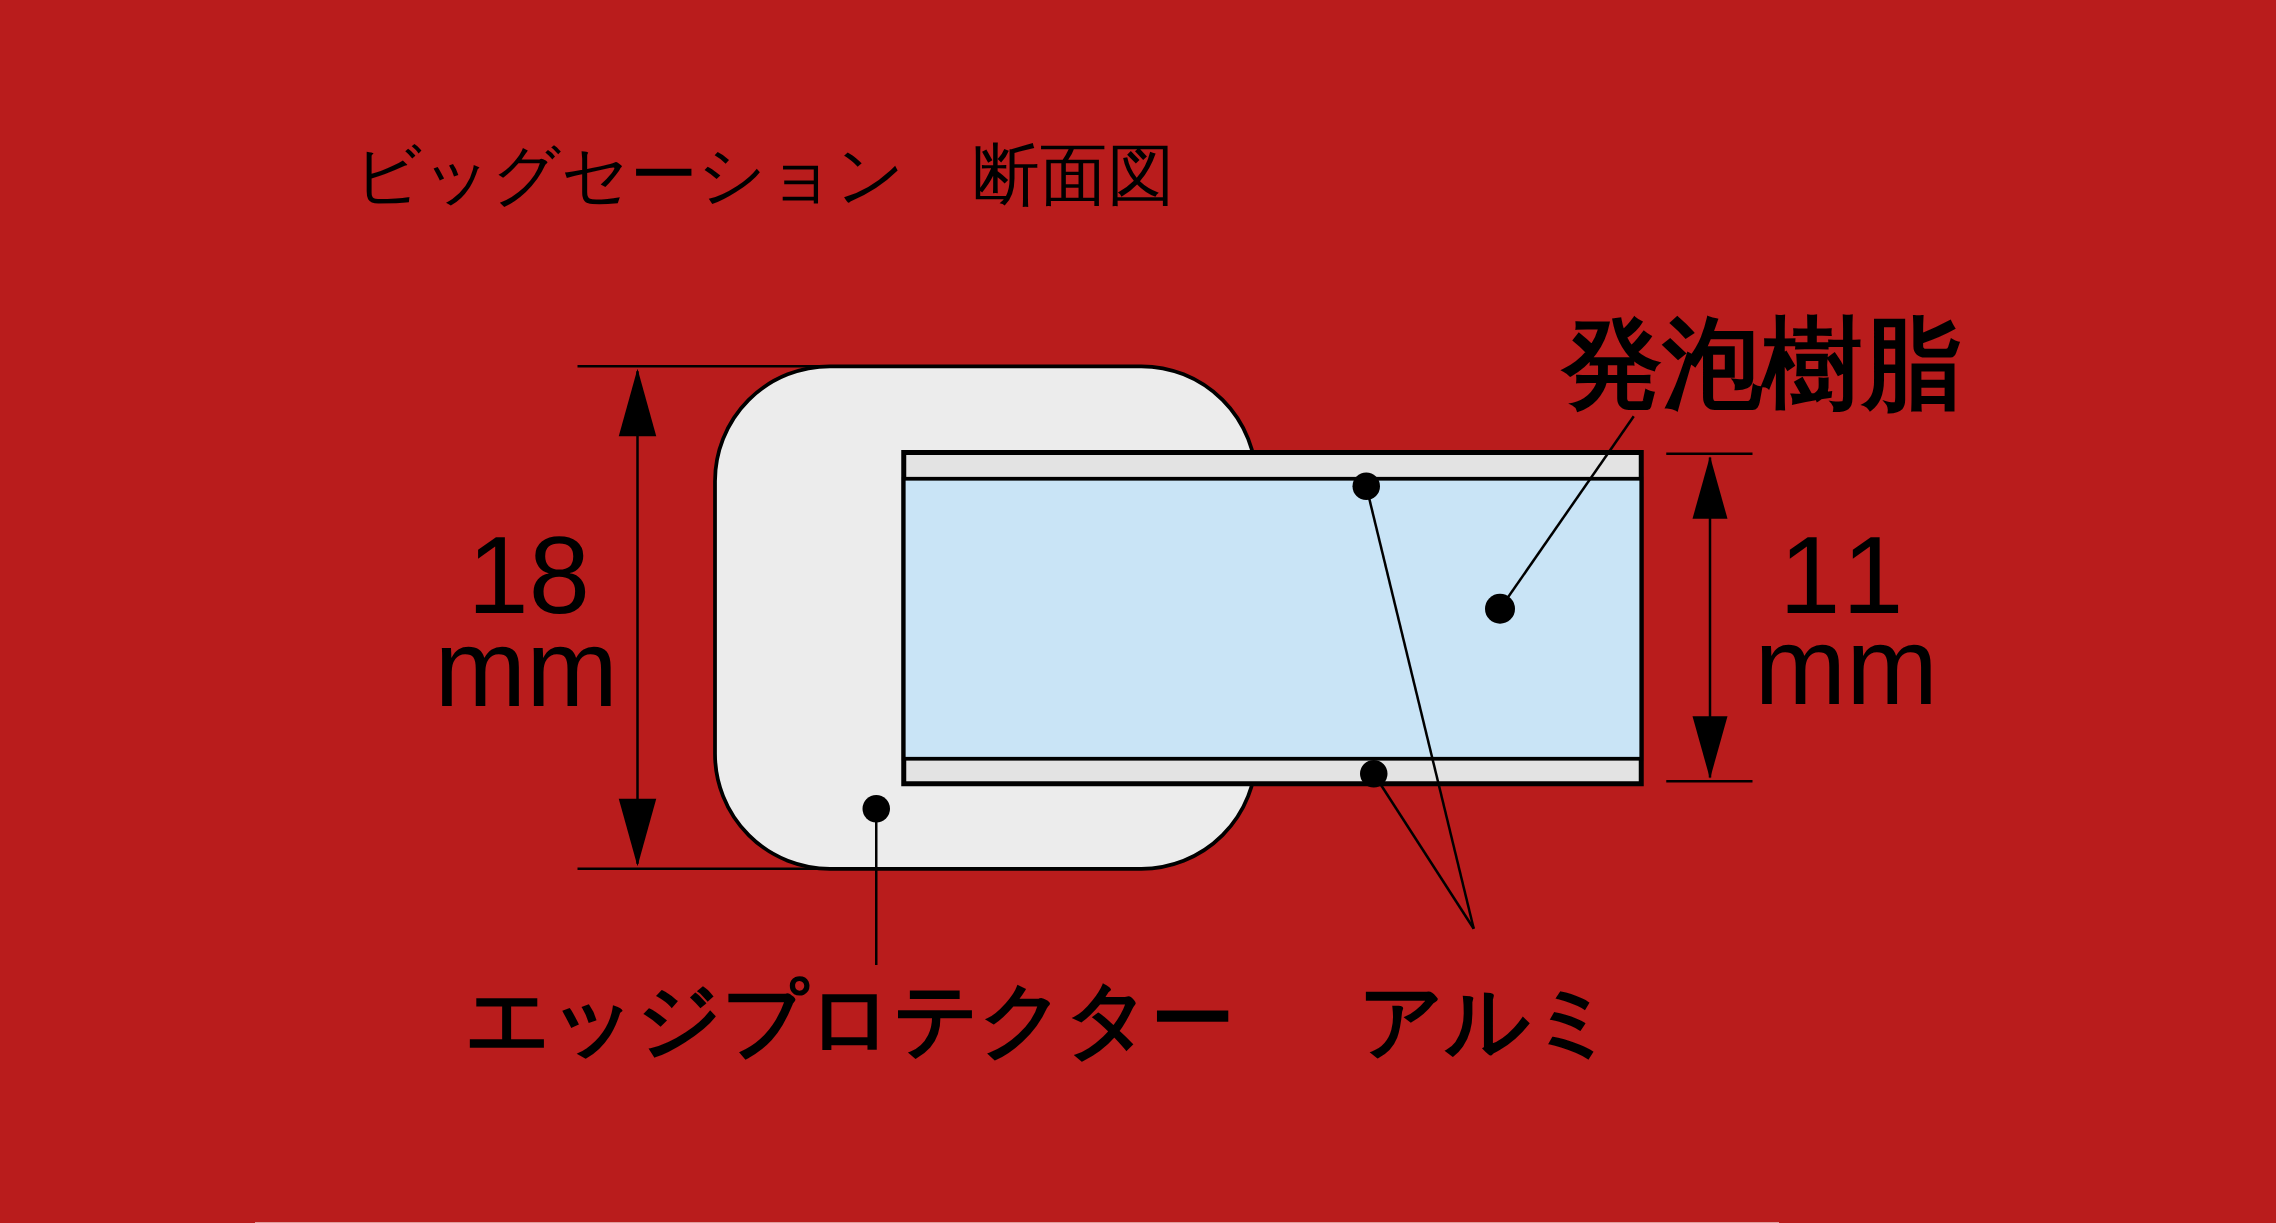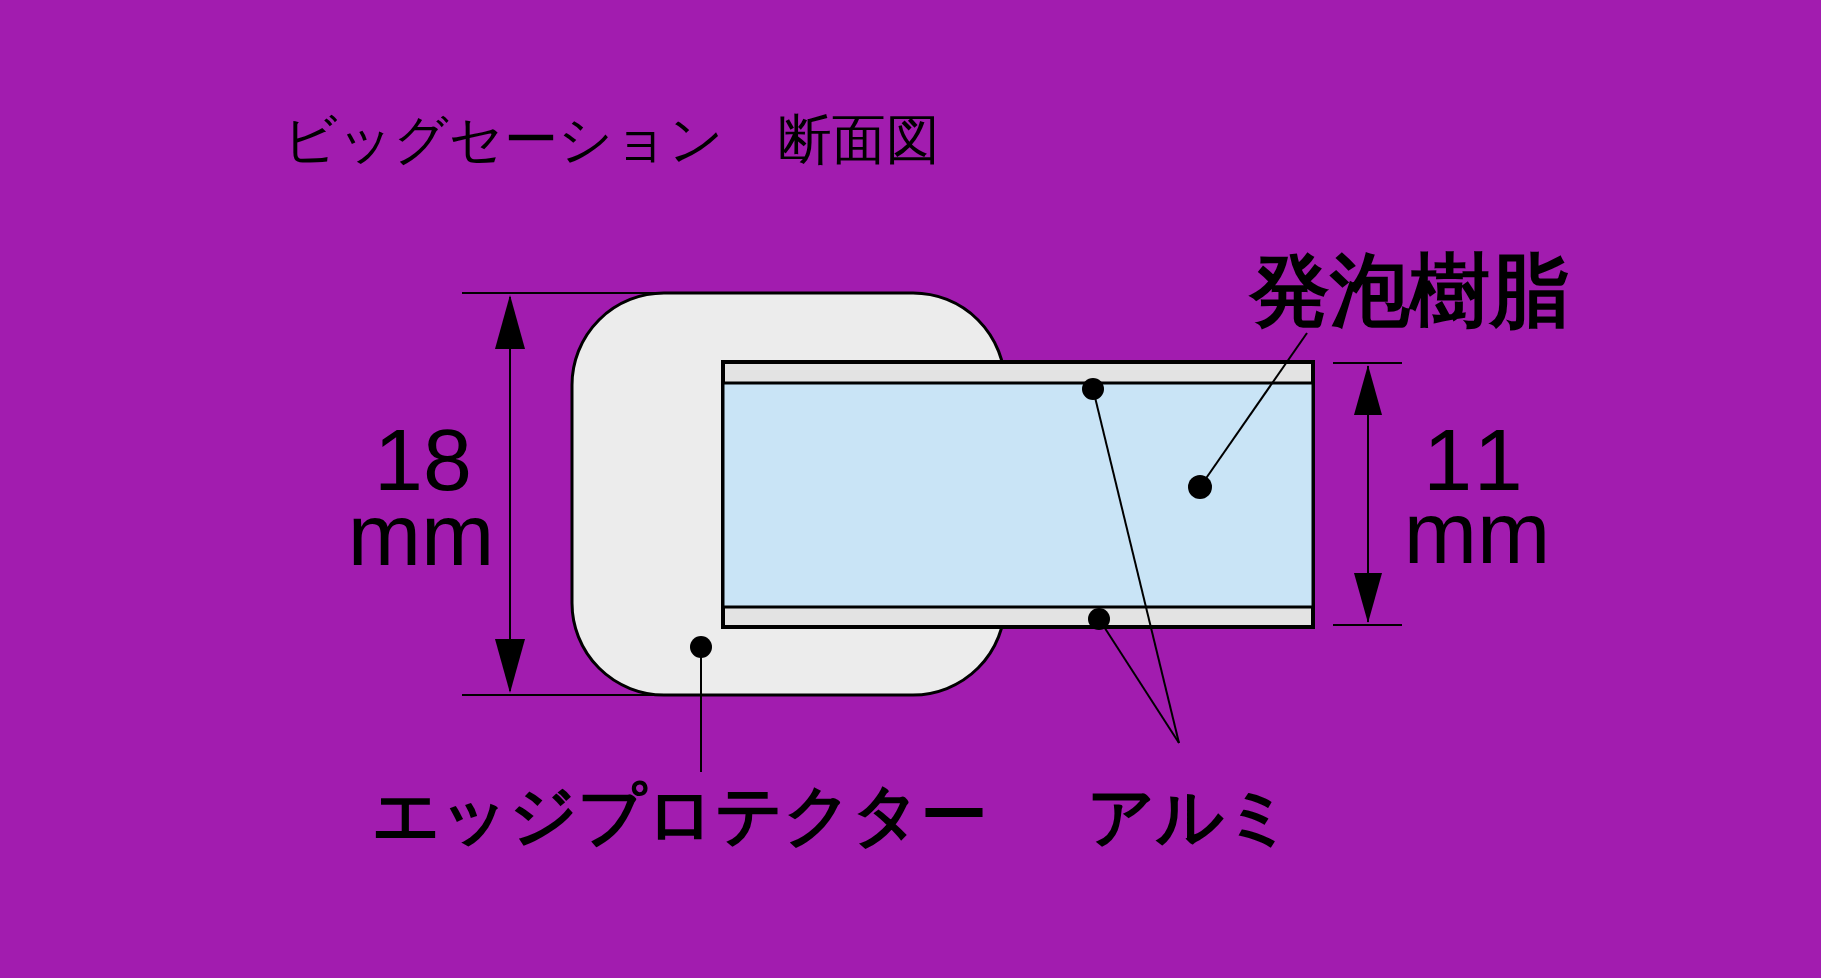--- a/index.html
+++ b/index.html
@@ -1,20 +1,20 @@
 <!DOCTYPE html>
 <html><head>
 <meta charset="utf-8">
 <style>
   html,body{margin:0;padding:0;background:#ffffff;}
   .stage{
     position:relative;
     width:1821px;
     height:978px;
-    background:#a21caf;
+    background:#b91c1c;
     overflow:hidden;
     font-family:"Liberation Sans","DejaVu Sans",sans-serif;
     text-align:center;
   }
   svg text{
     font-family:"Liberation Sans","DejaVu Sans",sans-serif;
     fill:#000;
   }
   .title-text{font-size:54px;}
   .part-label{font-size:67px;font-weight:bold;}

